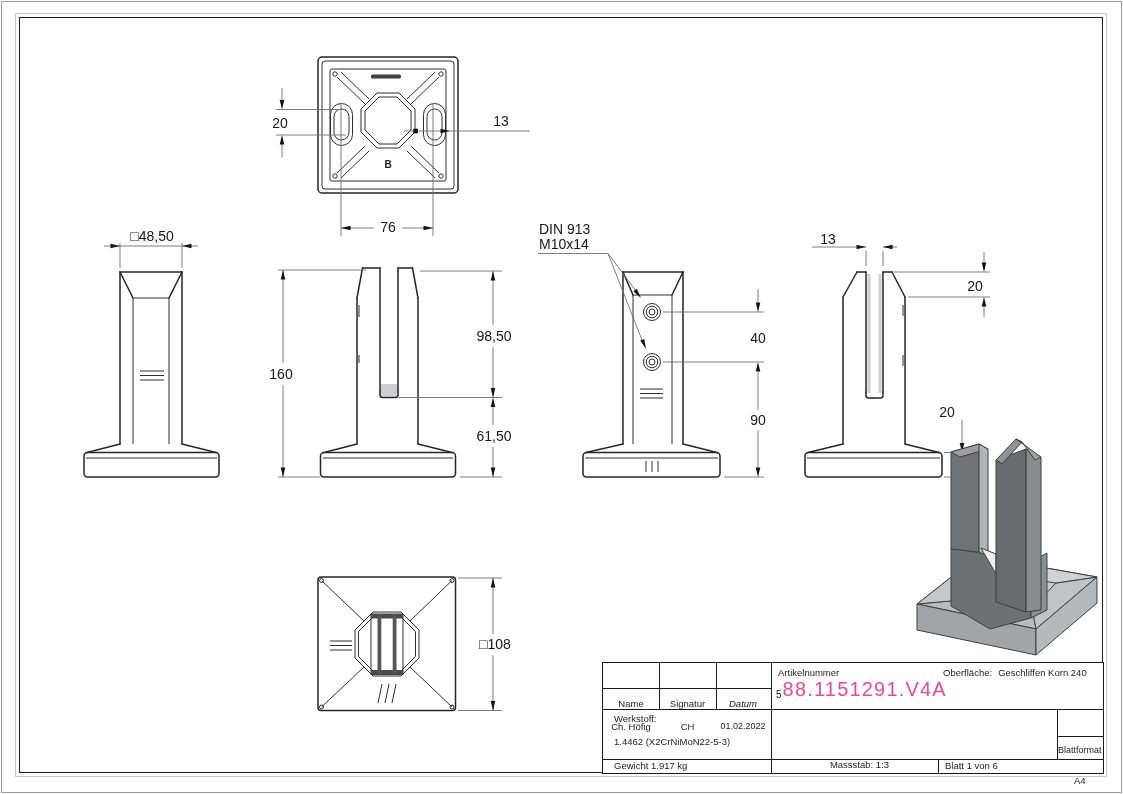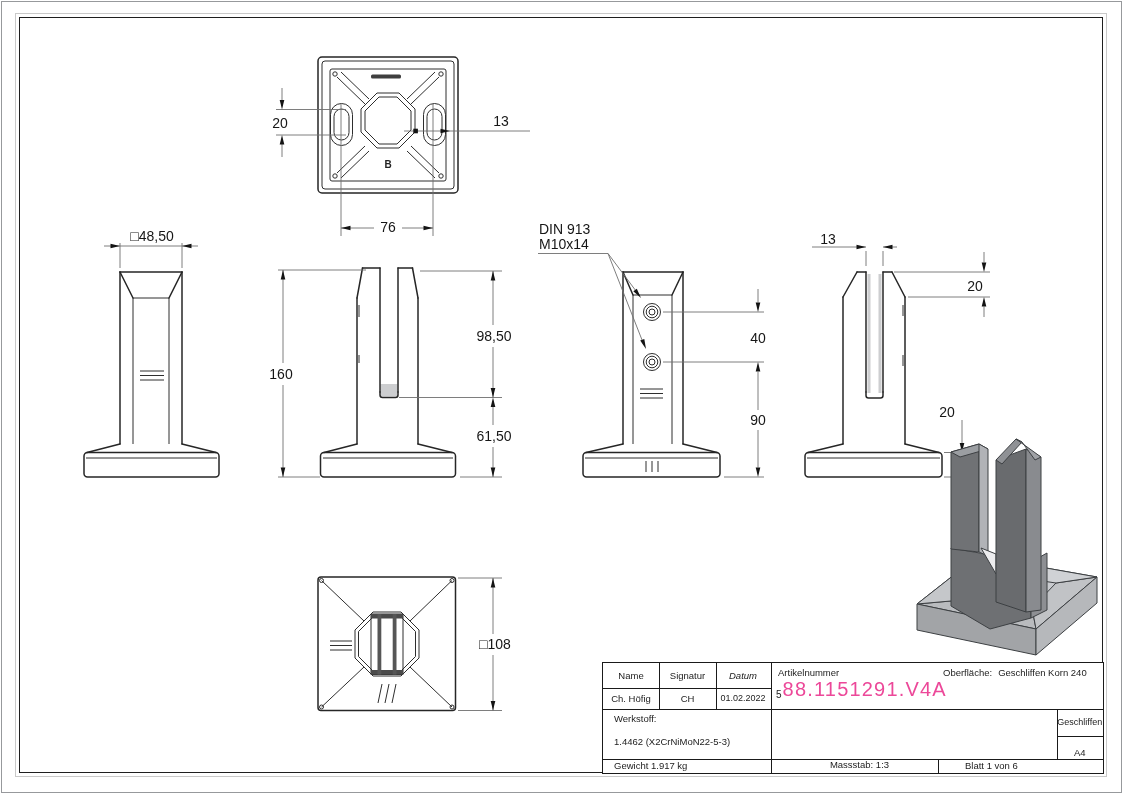--- a/index.html
+++ b/index.html
@@ -13,21 +13,21 @@
   .o1{stroke:#2e2e2e;stroke-width:1;fill:none;stroke-linejoin:round;}
   .dl{stroke:#6f6f6f;stroke-width:0.9;fill:none;}
   .ar{fill:#141414;stroke:none;}
   .dt{font:14px "Liberation Sans",sans-serif;fill:#161616;text-anchor:middle;}
   .dtl{font:14px "Liberation Sans",sans-serif;fill:#161616;text-anchor:start;}
   .iso{stroke:#3d4043;stroke-width:1;stroke-linejoin:round;}
   
   #titleblock{position:absolute;left:602px;top:662px;width:500px;height:110px;border:1.4px solid #1a1a1a;background:#fff;}
   #titleblock .ln{position:absolute;background:#1a1a1a;}
   #titleblock .cell{position:absolute;display:flex;align-items:center;font-size:9.5px;color:#1c1c1c;}
-  #titleblock .ctr{justify-content:center;}
+  #titleblock .ctr{justify-content:center;margin-top:28px;}
   .art-big{font-size:20px;letter-spacing:1.2px;color:#ec4899;}
   .art-pre{font-size:10px;margin-top:11px;margin-right:1px;}
   .a4{font-size:14.5px;}
 </style>
 </head>
 <body>
 
 <div id="page-border"></div>
 <div id="frame-shadow"></div>
 <div id="frame"></div>
@@ -325,22 +325,22 @@
     <span>Geschliffen Korn 240</span>
   </div>
   <div class="cell" style="left:173px;top:15px;height:30px;align-items:flex-start;">
     <span class="art-pre">5</span>
     <span class="art-big">88.1151291.V4A</span>
   </div>
 
   <div class="cell" style="left:11px;top:48px;height:14px;">Werkstoff:</div>
   <div class="cell" style="left:11px;top:71px;height:14px;">1.4462 (X2CrNiMoN22-5-3)</div>
 
-  <div class="cell ctr" style="left:453.5px;top:45.5px;width:46.5px;height:27px;font-size:9px;">Geschliffen</div>
+  <div class="cell ctr" style="left:453.5px;top:45.5px;width:46.5px;height:27px;font-size:9px;">Blattformat</div>
   <div class="cell ctr a4" style="left:453.5px;top:73px;width:46.5px;height:32px;">A4</div>
 
   <div class="cell" style="left:11px;top:95.5px;width:156px;height:14.5px;">Gewicht 1.917 kg</div>
   <div class="cell" style="left:178px;top:95.5px;width:157px;height:14.5px;gap:40px;flex-direction:column;">
     <span>Massstab: 1:3</span>
     <span>Version: 1</span>
   </div>
-  <div class="cell" style="left:342px;top:95.5px;width:158px;height:14.5px;margin-left:20px;">Blatt 1 von 6</div>
+  <div class="cell" style="left:342px;top:95.5px;width:158px;height:14.5px;">Blatt 1 von 6</div>
 </div>
 
 </body></html>

